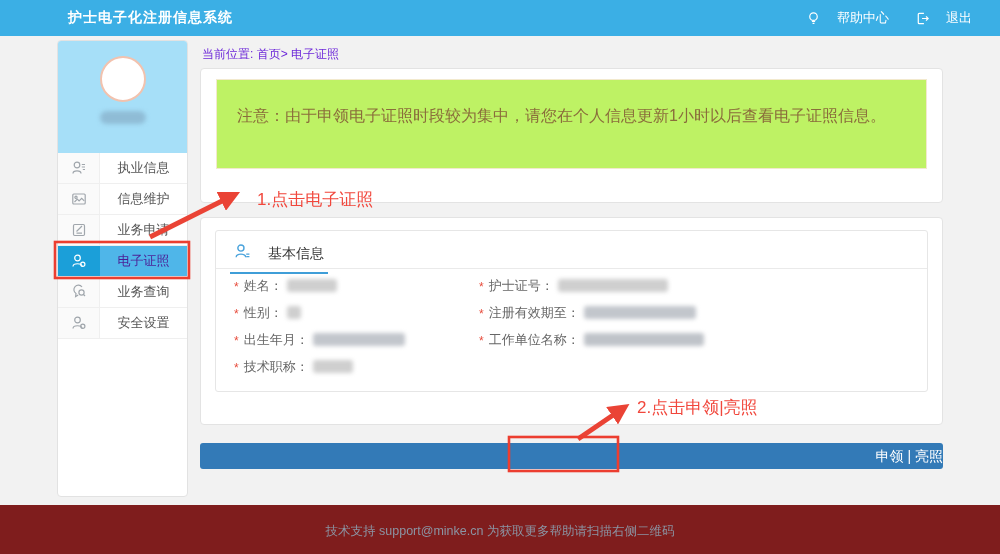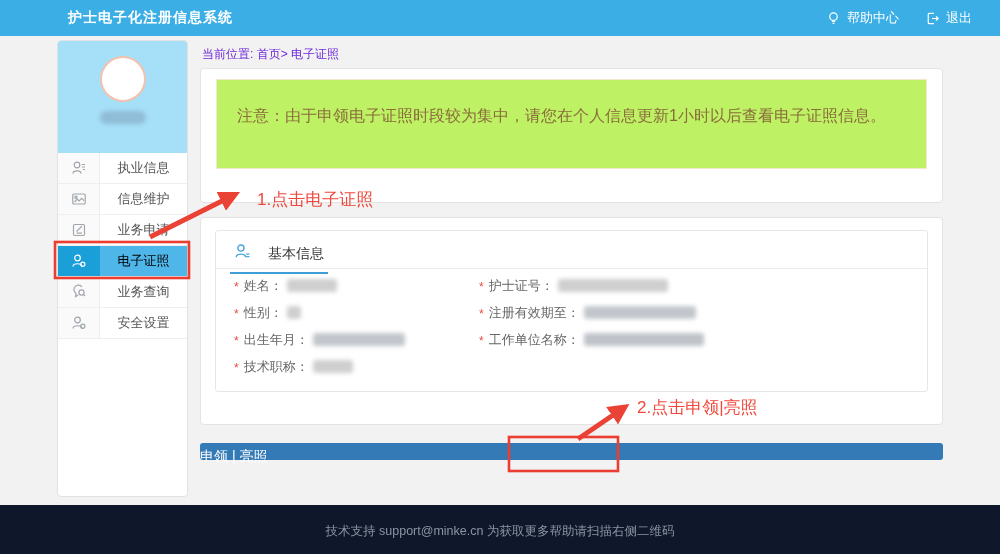--- a/index.html
+++ b/index.html
@@ -4,34 +4,34 @@
 <style>
   * { box-sizing: border-box; margin: 0; padding: 0; }
   html,body { width:1000px; height:554px; }
   body { font-family: "Liberation Sans", "DejaVu Sans", sans-serif; }
   #app { position:relative; width:1000px; height:554px; background:#f2f2f2; overflow:hidden; }
 
   
   .header { position:absolute; top:0; left:0; width:1000px; height:36px; background:#3bafe5; display:flex; align-items:center; }
   .header-title { color:#ffffff; font-size:14px; font-weight:bold; letter-spacing:1px; margin-left:68px; }
   .header-right { position:absolute; right:28px; top:0; height:36px; display:flex; align-items:center; gap:26px; }
-  .header-link { display:flex; align-items:center; gap:6px; color:#ffffff; font-size:13px; cursor:pointer; }
+  .header-link { display:flex; align-items:center; gap:16px; color:#ffffff; font-size:13px; cursor:pointer; }
   .header-link svg { display:block; }
 
   
   .sidebar { position:absolute; left:57px; top:40px; width:131px; height:457px; background:#ffffff; border:1px solid #e2e2e2; border-radius:4px; overflow:hidden; }
   .avatar-box { height:112px; background:#a6dff8; display:flex; flex-direction:column; align-items:center; }
   .avatar-circle { width:46px; height:46px; border-radius:50%; background:#ffffff; border:2px solid #f2c2ae; margin-top:15px; }
   .avatar-name { width:46px; height:13px; border-radius:7px; background:#8fbcd6; margin-top:9px; filter:blur(2px); }
   .menu { }
   .menu-item { display:flex; height:31px; border-bottom:1px solid #efefef; cursor:pointer;justify-content:space-between; }
   .menu-icon-cell { width:42px; background:#fafafa; border-right:1px solid #efefef; display:flex; align-items:center; justify-content:center; color:#a0a6ac; }
   .menu-label { flex:1; display:flex; align-items:center; justify-content:center; font-size:13px; color:#555555; }
   .menu-item.active .menu-icon-cell { background:#1b9fd9; border-right:1px solid #1b9fd9; color:#ffffff; }
-  .menu-item.active .menu-label { background:#4fb6e9; color:#000000; }
+  .menu-item.active .menu-label { background:#4fb6e9; color:#4c1d95; }
 
   
   .breadcrumb { position:absolute; left:202px; top:46px; font-size:12px; color:#6d28d9; }
   .panel { position:absolute; left:200px; width:743px; background:#ffffff; border:1px solid #e3e3e3; border-radius:4px; }
   .panel-notice { top:68px; height:135px; padding:10px 15px; }
   .notice-box { background:#bef264; border:1px solid #f2e9cd; height:90px; padding:25px 20px 12px 20px; font-size:16px; line-height:21px; color:#8a6d3b; }
   .panel-info { top:217px; height:208px; padding:12px 14px; }
   .info-box { position:relative; border:1px solid #e6e6e6; border-radius:3px; height:162px; }
   .section-header { position:absolute; left:0; top:0; right:0; height:38px; border-bottom:1px solid #eaeaea; padding:12px 0 0 14px; }
   .section-tab { display:inline-flex; align-items:center; gap:17px; padding:0 4px 8px 4px; border-bottom:2px solid #3f9ed8; color:#4aa3dc; }
@@ -40,30 +40,30 @@
   .col-left { left:18px; }
   .col-right { left:263px; }
   .field-row { height:27px; display:flex; align-items:center; }
   .req { color:#e74c3c; font-size:12px; margin-right:5px; margin-top:2px; }
   .flabel { font-size:13px; color:#666666; }
   .fval { height:13px; background:#cfcfcf; border-radius:3px; margin-left:4px; filter:blur(2px); }
   .vw-name { width:50px; } .vw-sex { width:14px; } .vw-birth { width:92px; background:#c2c6cc; }
   .vw-title { width:40px; } .vw-licence { width:110px; } .vw-expire { width:112px; background:#c2c6cc; } .vw-org { width:120px; background:#bfc3c9; }
 
   
-  .action-button { position:absolute; left:200px; top:443px; width:743px; height:17px; background:#337ab7; border:none; border-radius:3px; color:#ffffff; font-size:14px; text-align:left; line-height:26px; cursor:pointer; font-family:inherit; }
+  .action-button { position:absolute; left:200px; top:443px; width:743px; height:26px; background:#337ab7; border:none; border-radius:3px; color:#ffffff; font-size:14px; text-align:right; line-height:26px; cursor:pointer; font-family:inherit; }
 
   
   .annotation-text { position:absolute; color:#f1473c; font-size:17px; z-index:60; }
   .anno-1 { left:257px; top:188px; }
   .anno-2 { left:637px; top:396px; }
   .overlay { position:absolute; left:0; top:0; width:1000px; height:554px; z-index:50; pointer-events:none; }
 
   
-  .footer { position:absolute; left:0; bottom:0; width:1000px; height:49px; background:#0f172a; text-align:center; }
+  .footer { position:absolute; left:0; bottom:0; width:1000px; height:49px; background:#7f1d1d; text-align:center; }
   .footer-text { display:inline-block; margin-top:18px; font-size:12.5px; color:#8b94a3; }
 </style>
 </head>
 <body>
 
 <div id="app">
 
   <div class="header">
     <div class="header-title">护士电子化注册信息系统</div>
     <div class="header-right">

